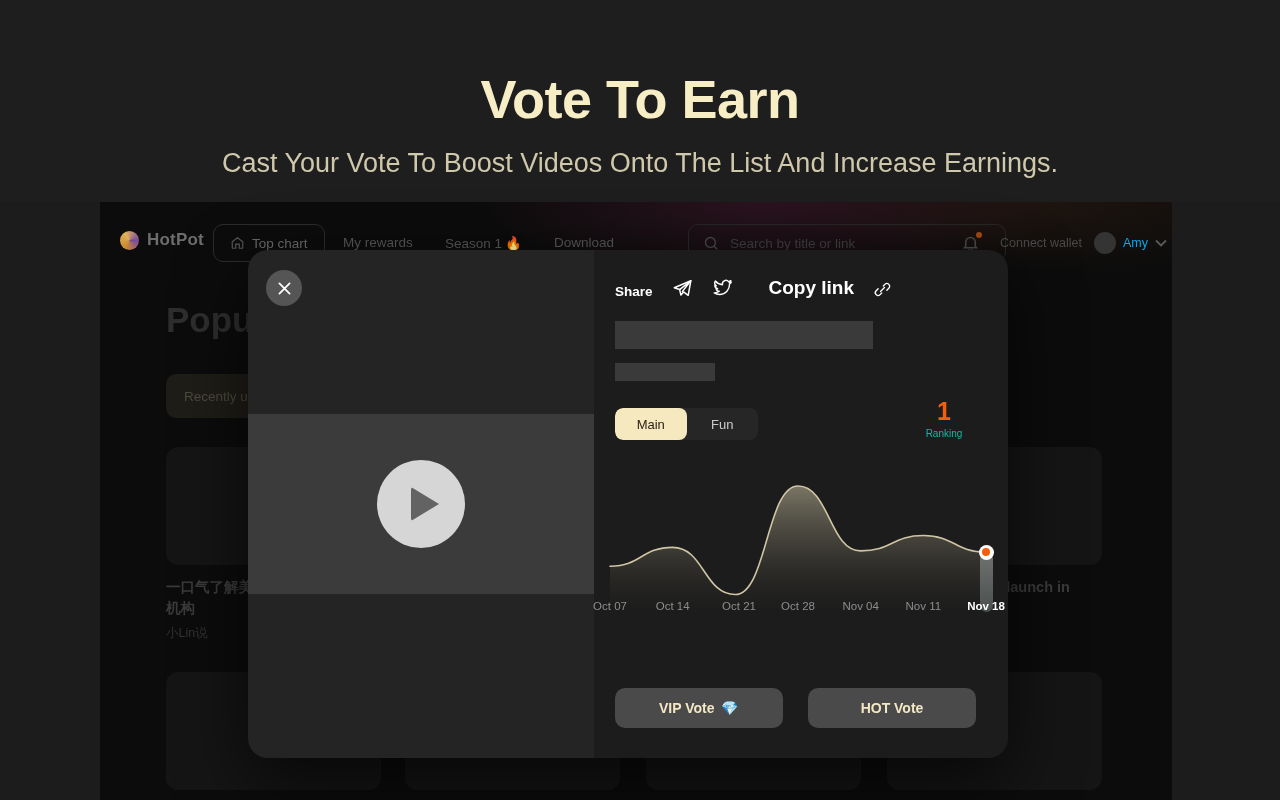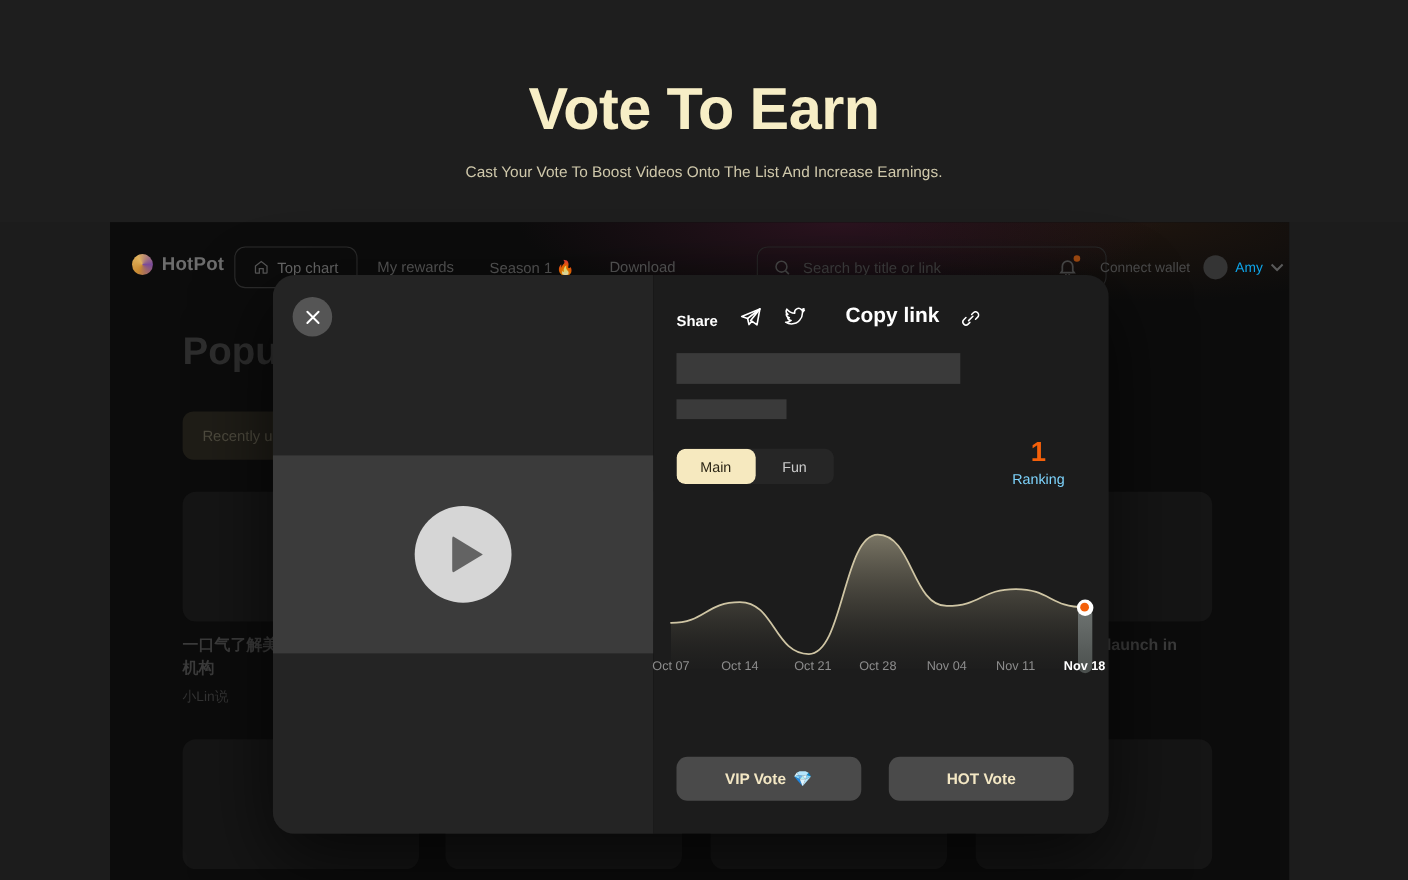--- a/index.html
+++ b/index.html
@@ -12,21 +12,21 @@
   .page { position: relative; width: 1280px; height: 800px; background: #1c1c1c; }
 
   
   .hero { position: absolute; top: 0; left: 0; width: 1280px; height: 202px; background: #1e1e1e; }
   .hero-title {
     position: absolute; top: 68px; left: 0; width: 1280px; text-align: center;
     font-size: 54px; font-weight: bold; color: #f7eec6; letter-spacing: -0.5px;
   }
   .hero-sub {
     position: absolute; top: 148px; left: 0; width: 1280px; text-align: center;
-    font-size: 14px; color: #cfc8ab; font-weight: 400;
+    font-size: 27px; color: #cfc8ab; font-weight: 400;
   }
 
   
   .app {
     position: absolute; top: 202px; left: 100px; width: 1072px; height: 598px;
     background: #0c0c0c; overflow: hidden;
   }
   .app-glow {
     position: absolute; top: 0; left: 0; width: 1072px; height: 120px;
     background: radial-gradient(ellipse 420px 110px at 62% 0%, rgba(90,30,60,0.40), rgba(12,12,12,0) 70%),
@@ -112,21 +112,21 @@
   }
   .toggle-seg {
     flex: 1; display: flex; align-items: center; justify-content: center;
     font-size: 13px; color: #cbcbcb; cursor: pointer;
   }
   .toggle-seg.active { background: #f6e9bf; color: #2a2414; font-weight: 500; border-radius: 8px; }
   .toggle { width: 143px; }
 
   .rank-wrap { position: absolute; top: 148px; left: 300px; width: 100px; text-align: center; }
   .rank-num { font-size: 25px; font-weight: bold; color: #f4600a; line-height: 26px; }
-  .rank-lbl { font-size: 13px; color: #7dd3fc; margin-top: 4px; }
+  .rank-lbl { font-size: 10px; color: #14b8a6; margin-top: 4px; }
 
   .chart { position: absolute; top: 228px; left: 6px; width: 400px; height: 130px; }
   .chart-axis { position: absolute; top: 350px; left: 0px; width: 414px; height: 18px; }
   .tick {
     position: absolute; font-size: 11.5px; color: #8d8d8d; transform: translateX(-50%); white-space: nowrap;
   }
   .tick.active { color: #ffffff; font-weight: bold; }
   .marker-bar {
     position: absolute; width: 13px; border-radius: 7px;
     background: linear-gradient(180deg, #6f7472 0%, #4a4f4d 100%);

